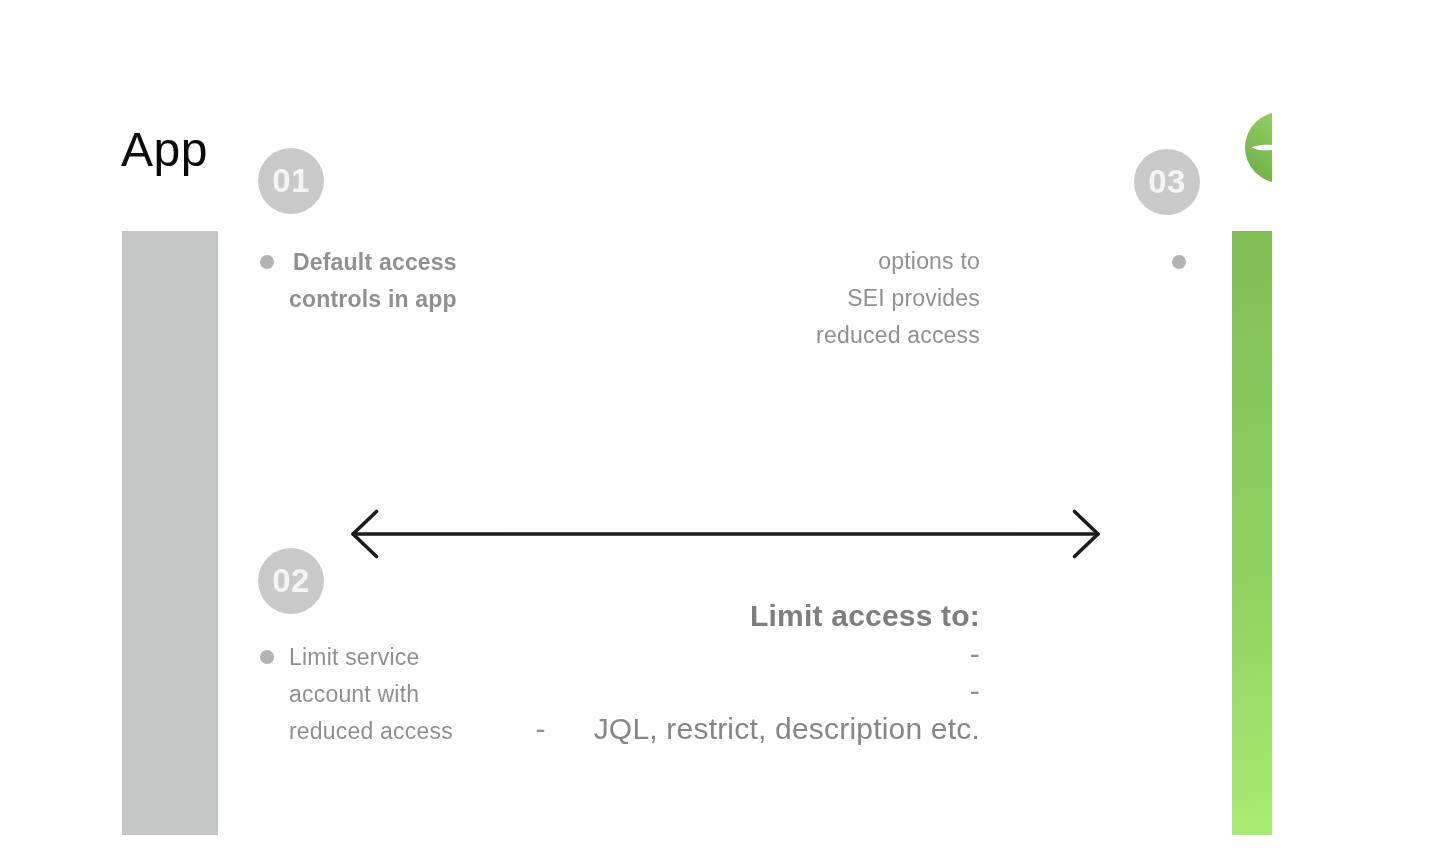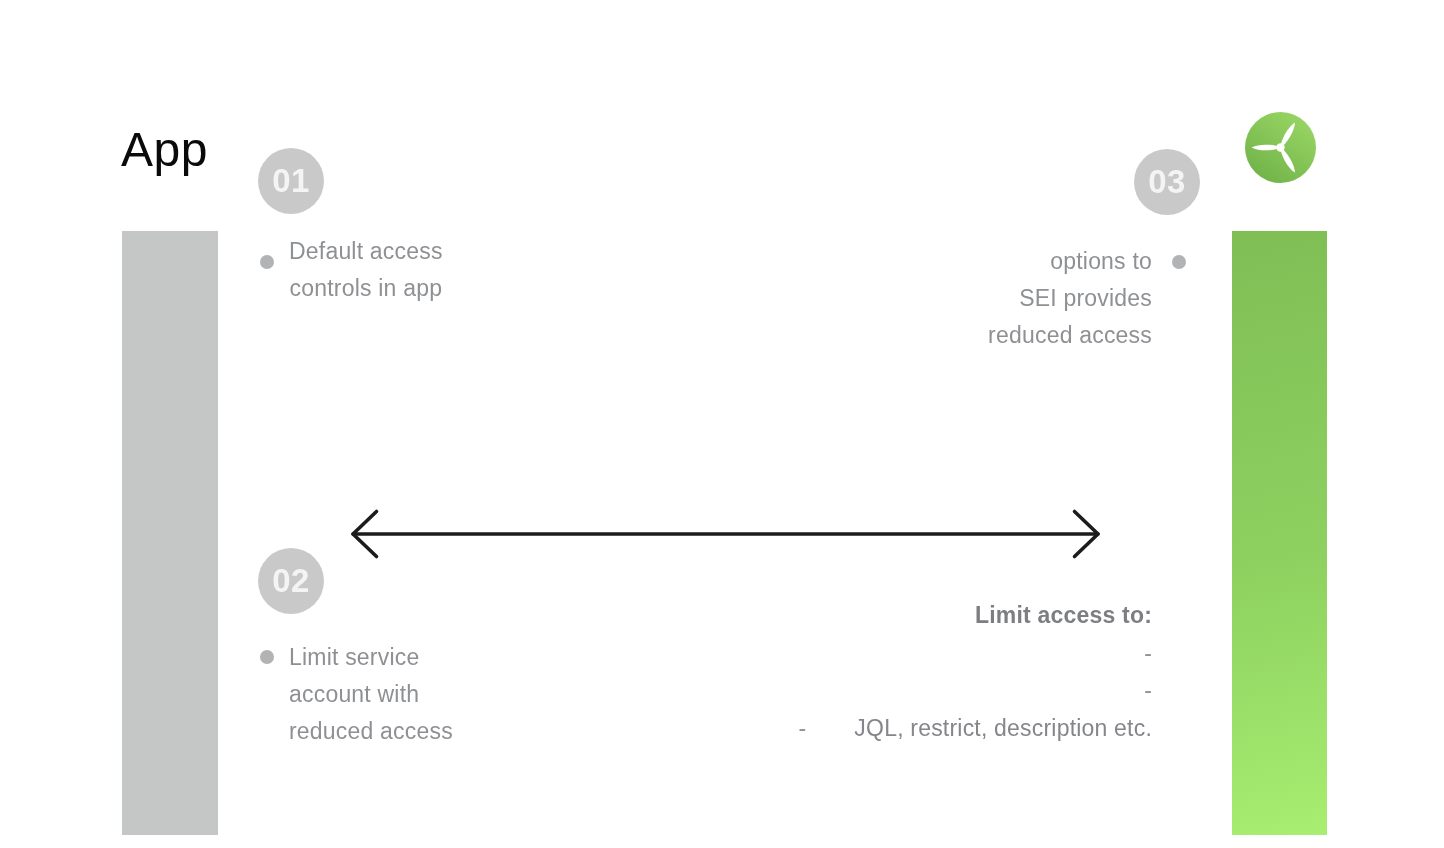--- a/index.html
+++ b/index.html
@@ -1,17 +1,17 @@
 <!DOCTYPE html>
 <html><head>
 <meta charset="utf-8">
 <style>
   html,body{margin:0;padding:0;background:#ffffff;}
   .canvas{
-    position:relative;width:1444px;height:848px;background:#ffffff;overflow:hidden;
+    position:relative;width:1272px;height:848px;background:#ffffff;overflow:hidden;
     font-family:"Liberation Sans","DejaVu Sans",sans-serif;
   }
   .app-title{
     position:absolute;left:121px;top:126px;
     font-size:48px;line-height:48px;color:#0a0a0a;letter-spacing:0.5px;
   }
   .bar{position:absolute;top:231px;width:96px;height:604px;}
   .bar-left{left:122px;background:#c5c6c6;}
   .bar-right{left:1232px;width:95px;background:linear-gradient(168deg,#7fbe55 0%,#8ed160 55%,#a7ee71 100%);}
   .logo{position:absolute;left:1245px;top:112px;width:71px;height:71px;}
@@ -25,27 +25,27 @@
   .badge-03{left:1134px;top:149px;}
   .bullet-dot{
     position:absolute;width:14px;height:14px;border-radius:50%;background:#b2b3b5;
   }
   .dot-1{left:260px;top:255px;}
   .dot-2{left:260px;top:650px;}
   .dot-3{left:1172px;top:255px;}
   .steptext{
     position:absolute;font-size:23px;line-height:37px;color:#8e9094;letter-spacing:0.2px;
   }
-  .steptext-1{left:289px;top:233px;text-align:center;}
+  .steptext-1{left:289px;top:244px;text-align:right;font-weight:bold;}
   .steptext-2{left:289px;top:639px;text-align:left;}
   .steptext-3{right:292px;top:243px;text-align:right;}
   .arrow-wrap{position:absolute;left:345px;top:505px;width:761px;height:58px;}
   .limit-block{
     position:absolute;right:292px;top:597px;
-    font-size:23px;line-height:37.5px;color:#85868a;letter-spacing:0.2px;
+    font-size:30px;line-height:37.5px;color:#85868a;letter-spacing:0.2px;
   }
   .limit-heading{font-weight:bold;color:#7d7e82;text-align:right;}
   .limit-row{display:flex;justify-content:flex-end;gap:48px;}
   .limit-dash{color:#8e9094;}
 </style>
 </head>
 <body>
 
 <div class="canvas">
 

